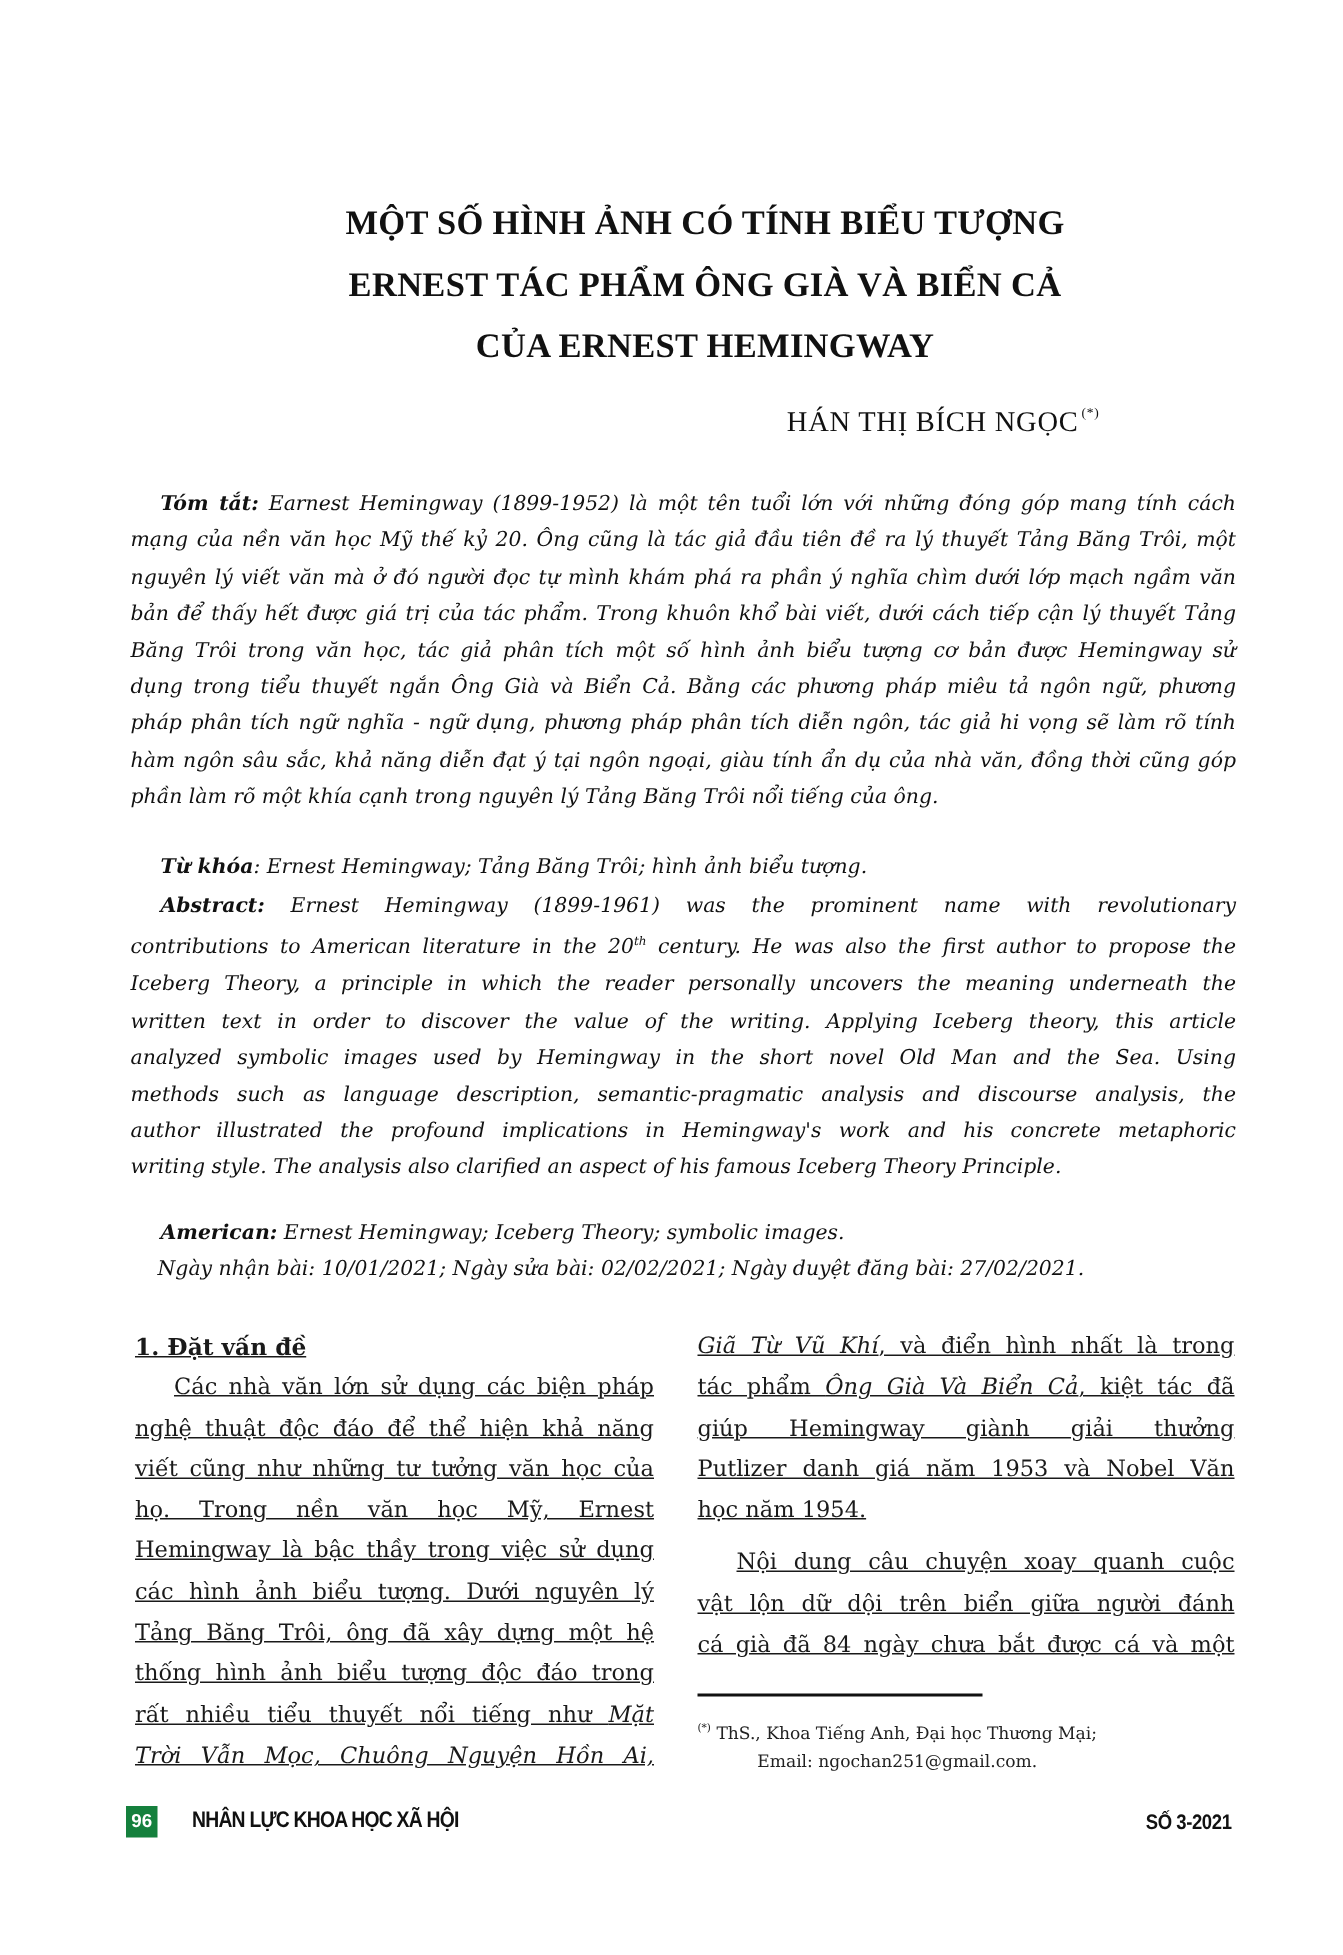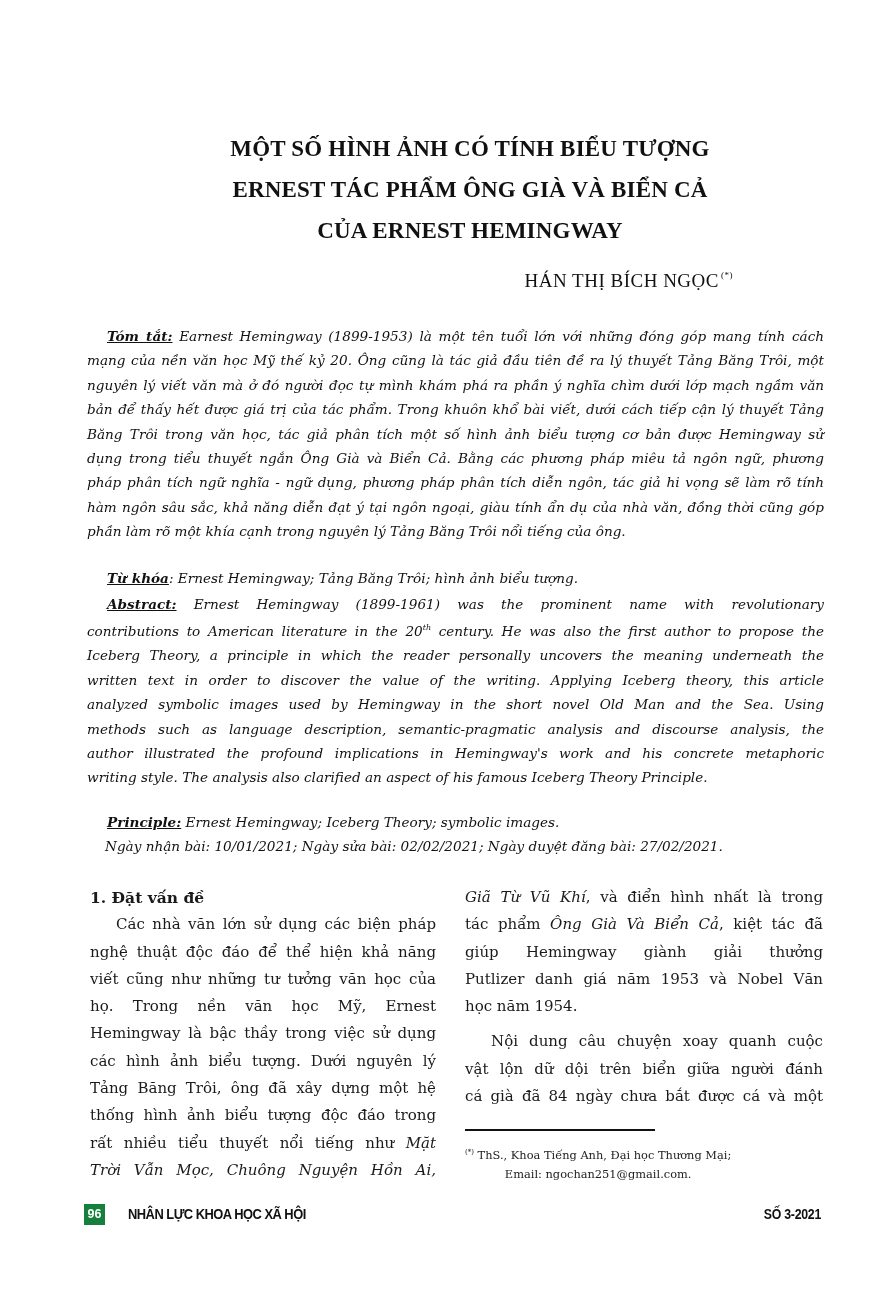--- a/index.html
+++ b/index.html
@@ -4,28 +4,28 @@
 <style>
   html, body { margin: 0; padding: 0; background: #ffffff; }
   body { width: 895px; height: 1303px; position: relative; overflow: hidden; font-family: "DejaVu Serif", serif; color: #111; }
   .title { position: absolute; left: 100px; width: 740px; top: 128px; text-align: center; font-family: "Liberation Serif", serif; font-weight: bold; font-size: 23px; line-height: 41px; letter-spacing: 0.2px; }
   .title div { white-space: nowrap; }
   .author { position: absolute; right: 162px; top: 270px; font-family: "Liberation Serif", serif; font-size: 19px; letter-spacing: 0.5px; }
   .author sup { font-size: 9px; vertical-align: 9px; margin-left: 2px; }
   .abs { position: absolute; left: 107px; width: 717px; font-family: "DejaVu Serif", serif; font-style: italic; font-size: 13.6px; line-height: 24.4px; text-align: justify; }
   .abs .ln { display: block; white-space: nowrap; text-align-last: justify; text-align: justify; }
   .abs .ln.last { text-align-last: left; }
-  .abs b { font-style: italic; font-weight: bold; text-decoration: underline; }
+  .abs b { font-style: italic; font-weight: bold; }
   #sum { top: 324px; }
   #kw-vn { top: 566px; }
   #en { top: 592px; }
   #kw-en { top: 810px; }
   #dates { top: 834px; }
   .col { position: absolute; font-family: "DejaVu Serif", serif; font-size: 15px; line-height: 27.3px; color: #1a1a1a; }
-  .col .ln { display: block; white-space: nowrap; text-align: justify; text-align-last: justify; }
+  .col .ln { display: block; white-space: nowrap; text-align: justify; text-align-last: justify; text-decoration: underline; }
   .col .ln.last { text-align-last: left; }
   #left { left: 90px; width: 346px; top: 884px; }
   #right { left: 465px; width: 358px; top: 884px; }
   .sec-head { font-weight: bold; font-size: 15.5px; padding-left: 0; }
   .indent { padding-left: 26px; }
   .fn-rule { position: absolute; left: 465px; top: 1129px; width: 190px; height: 1.5px; background: #111; }
   .footnote { position: absolute; left: 465px; top: 1143px; font-family: "DejaVu Serif", serif; font-size: 11.4px; line-height: 19px; color: #222; text-align: center; }
   .footnote sup { font-size: 7px; vertical-align: 5px; }
   .footer { position: absolute; top: 1202px; left: 0; width: 895px; height: 26px; }
   .pg { position: absolute; left: 84px; top: 2px; width: 21px; height: 21px; background: #15803d; color: #fff; font-family: "Liberation Sans", sans-serif; font-weight: bold; font-size: 12.5px; line-height: 21px; text-align: center; }
@@ -37,21 +37,21 @@
 
 <div class="title">
   <div>MỘT SỐ HÌNH ẢNH CÓ TÍNH BIỂU TƯỢNG</div>
   <div>ERNEST TÁC PHẨM ÔNG GIÀ VÀ BIỂN CẢ</div>
   <div>CỦA ERNEST HEMINGWAY</div>
 </div>
 
 <div class="author"><span>HÁN THỊ BÍCH NGỌC</span><sup>(*)</sup></div>
 
 <div class="abs" id="sum">
-  <span class="ln"><b>Tóm tắt:</b> <span>Earnest Hemingway (1899-1953) là một tên tuổi lớn với những đóng góp mang tính cách</span></span>
+  <span class="ln"><b>Tóm tắt:</b> <span>Earnest Hemingway (1899-1952) là một tên tuổi lớn với những đóng góp mang tính cách</span></span>
   <span class="ln" style="margin-left:-20px">mạng của nền văn học Mỹ thế kỷ 20. Ông cũng là tác giả đầu tiên đề ra lý thuyết Tảng Băng Trôi, một</span>
   <span class="ln" style="margin-left:-20px">nguyên lý viết văn mà ở đó người đọc tự mình khám phá ra phần ý nghĩa chìm dưới lớp mạch ngầm văn</span>
   <span class="ln" style="margin-left:-20px">bản để thấy hết được giá trị của tác phẩm. Trong khuôn khổ bài viết, dưới cách tiếp cận lý thuyết Tảng</span>
   <span class="ln" style="margin-left:-20px">Băng Trôi trong văn học, tác giả phân tích một số hình ảnh biểu tượng cơ bản được Hemingway sử</span>
   <span class="ln" style="margin-left:-20px">dụng trong tiểu thuyết ngắn Ông Già và Biển Cả. Bằng các phương pháp miêu tả ngôn ngữ, phương</span>
   <span class="ln" style="margin-left:-20px">pháp phân tích ngữ nghĩa - ngữ dụng, phương pháp phân tích diễn ngôn, tác giả hi vọng sẽ làm rõ tính</span>
   <span class="ln" style="margin-left:-20px">hàm ngôn sâu sắc, khả năng diễn đạt ý tại ngôn ngoại, giàu tính ẩn dụ của nhà văn, đồng thời cũng góp</span>
   <span class="ln last" style="margin-left:-20px">phần làm rõ một khía cạnh trong nguyên lý Tảng Băng Trôi nổi tiếng của ông.</span>
 </div>
 
@@ -64,21 +64,21 @@
   <span class="ln" style="margin-left:-20px"><span>contributions to American literature in the 20</span><sup style="font-size:8px">th</sup><span> century. He was also the first author to propose the</span></span>
   <span class="ln" style="margin-left:-20px">Iceberg Theory, a principle in which the reader personally uncovers the meaning underneath the</span>
   <span class="ln" style="margin-left:-20px">written text in order to discover the value of the writing. Applying Iceberg theory, this article</span>
   <span class="ln" style="margin-left:-20px">analyzed symbolic images used by Hemingway in the short novel Old Man and the Sea. Using</span>
   <span class="ln" style="margin-left:-20px">methods such as language description, semantic-pragmatic analysis and discourse analysis, the</span>
   <span class="ln" style="margin-left:-20px">author illustrated the profound implications in Hemingway's work and his concrete metaphoric</span>
   <span class="ln last" style="margin-left:-20px">writing style. The analysis also clarified an aspect of his famous Iceberg Theory Principle.</span>
 </div>
 
 <div class="abs" id="kw-en">
-  <span class="ln last"><b>Principle:</b> <span>Ernest Hemingway; Iceberg Theory; symbolic images.</span></span>
+  <span class="ln last"><b>American:</b> <span>Ernest Hemingway; Iceberg Theory; symbolic images.</span></span>
 </div>
 
 <div class="abs" id="dates">
   <span class="ln last" style="margin-left:-2px">Ngày nhận bài: 10/01/2021; Ngày sửa bài: 02/02/2021; Ngày duyệt đăng bài: 27/02/2021.</span>
 </div>
 
 <div class="col" id="left">
   <span class="ln last sec-head">1. Đặt vấn đề</span>
   <span class="ln indent">Các nhà văn lớn sử dụng các biện pháp</span>
   <span class="ln">nghệ thuật độc đáo để thể hiện khả năng</span>

